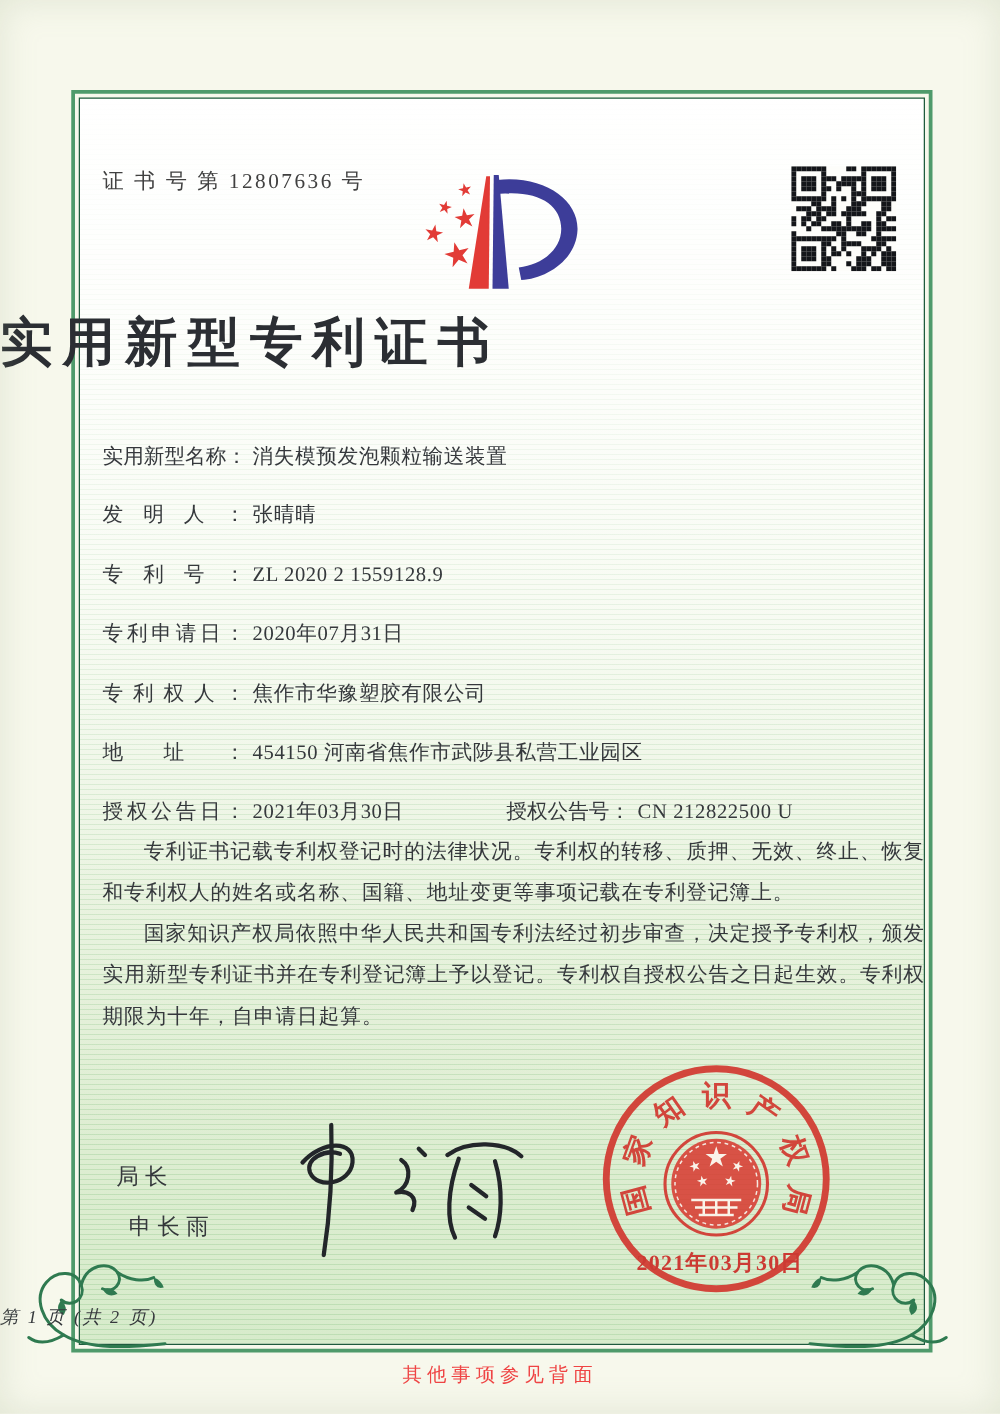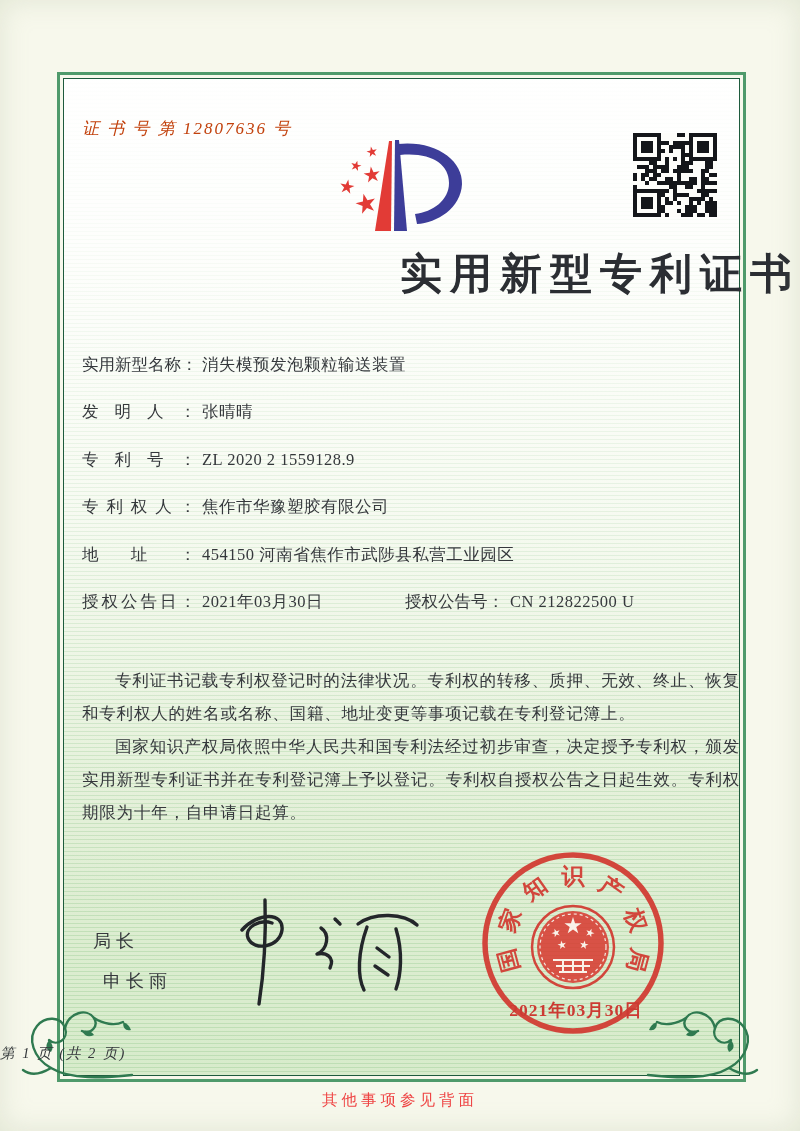--- a/index.html
+++ b/index.html
@@ -19,25 +19,25 @@
     border:3px solid #4f9a6b;
   }
   .frame-inner{
     position:absolute;inset:3px;border:1px solid #1e5b3d;
     background:
       linear-gradient(180deg, rgba(255,255,255,.97) 0%, rgba(255,255,255,.88) 12%, rgba(255,255,255,.55) 35%, rgba(255,255,255,.15) 65%, rgba(255,255,255,0) 85%),
       repeating-linear-gradient(180deg, rgba(123,189,120,.28) 0px, rgba(123,189,120,.28) 1px, rgba(123,189,120,0) 1px, rgba(123,189,120,0) 4px),
       linear-gradient(180deg,#fbfcf4 0%,#f1f7e8 40%,#e2efd6 72%,#d7ebcb 100%);
   }
   
-  .cert-no{position:absolute;left:82px;top:117px;font-size:17px;letter-spacing:2px;color:#c2410c;font-style:italic;}
+  .cert-no{position:absolute;left:82px;top:133px;font-size:17px;letter-spacing:2px;color:#404040;}
   .logo{position:absolute;left:333px;top:128px;width:140px;height:110px;}
   .qr{position:absolute;left:633px;top:133px;width:84px;height:84px;background:#fdfdfa;}
   .title{
-    position:absolute;left:0;top:246px;width:800px;margin:0;text-align:right;
+    position:absolute;left:0;top:246px;width:800px;margin:0;text-align:left;
     font-size:42px;font-weight:bold;letter-spacing:8px;color:#2b2e33;
   }
   
   .fields{position:absolute;left:82px;top:341px;width:660px;font-size:16.5px;}
   .frow{height:47.4px;line-height:47.4px;white-space:nowrap;}
   .flabel{
     display:inline-block;width:114px;vertical-align:top;
     text-align:justify;text-align-last:justify;text-justify:inter-character;
   }
   .fvalue{margin-left:6px;letter-spacing:.5px;text-align:right;}
@@ -378,20 +378,23 @@
     <div class="frow">
       <span class="flabel">实用新型名称：</span><span class="fvalue">消失模预发泡颗粒输送装置</span>
     </div>
     <div class="frow">
       <span class="flabel">发明人：</span><span class="fvalue">张晴晴</span>
     </div>
     <div class="frow">
       <span class="flabel">专利号：</span><span class="fvalue">ZL 2020 2 1559128.9</span>
     </div>
     <div class="frow">
+      <span class="flabel">专利申请日：</span><span class="fvalue">2020年07月31日</span>
+    </div>
+    <div class="frow">
       <span class="flabel">专利权人：</span><span class="fvalue">焦作市华豫塑胶有限公司</span>
     </div>
     <div class="frow">
       <span class="flabel">地址：</span><span class="fvalue">454150 河南省焦作市武陟县私营工业园区</span>
     </div>
     <div class="frow">
       <span class="flabel">授权公告日：</span><span class="fvalue">2021年03月30日</span><span class="grant-pair"><span class="flabel">授权公告号：</span><span class="fvalue">CN 212822500 U</span></span>
     </div>
   </div>
 

